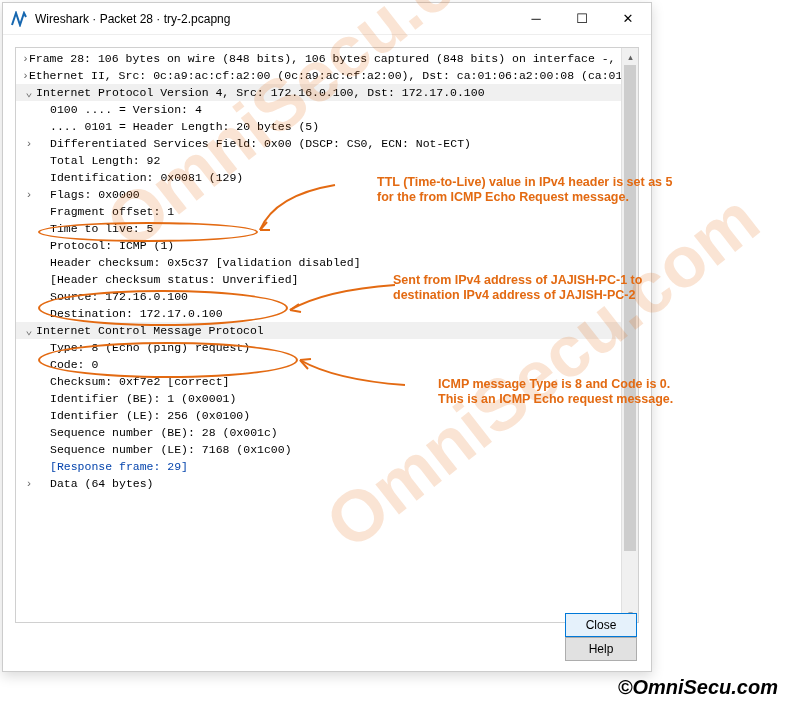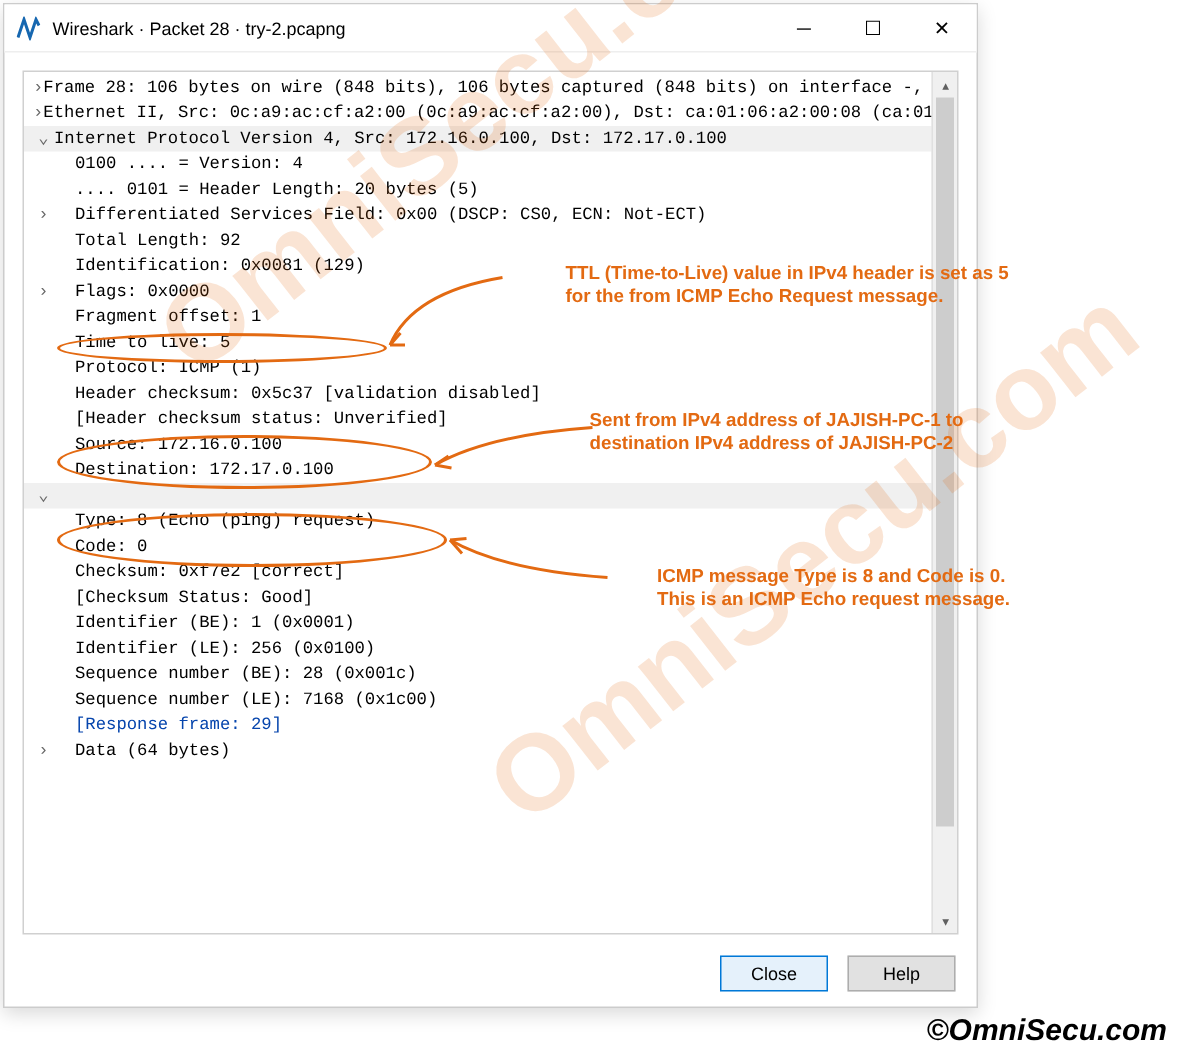--- a/index.html
+++ b/index.html
@@ -72,21 +72,22 @@
       color: #6a6a6a;
       display: inline-block;
     }
     .row .indent1 { padding-left: 14px; }
     .row.header-row { background: #f0f0f0; }
     .link { color: #0645ad; }
     .buttons {
       position: absolute;
       bottom: 10px; right: 14px;
       display: flex;
-      gap: 13px;
+      gap: 0;
+      flex-direction: column;
     }
     .btn {
       min-width: 72px;
       height: 24px;
       font-size: 12px;
       background: #e1e1e1;
       border: 1px solid #adadad;
       cursor: default;
       display: flex; align-items: center; justify-content: center;
     }
@@ -235,36 +236,33 @@
           <span class="caret"></span>
           <span class="indent1">Source: 172.16.0.100</span>
         </div>
       <div class="row">
           <span class="caret"></span>
           <span class="indent1">Destination: 172.17.0.100</span>
         </div>
 
       <div class="row header-row">
           <span class="caret">⌄</span>
+          <span>Internet Control Message Protocol</span>
         </div>
       <div class="row">
           <span class="caret"></span>
           <span class="indent1">Type: 8 (Echo (ping) request)</span>
         </div>
       <div class="row">
           <span class="caret"></span>
           <span class="indent1">Code: 0</span>
         </div>
       <div class="row">
           <span class="caret"></span>
           <span class="indent1">Checksum: 0xf7e2 [correct]</span>
-        </div>
-      <div class="row">
-          <span class="caret"></span>
-          <span class="indent1">[Checksum Status: Good]</span>
         </div>
       <div class="row">
           <span class="caret"></span>
           <span class="indent1">Identifier (BE): 1 (0x0001)</span>
         </div>
       <div class="row">
           <span class="caret"></span>
           <span class="indent1">Identifier (LE): 256 (0x0100)</span>
         </div>
       <div class="row">

